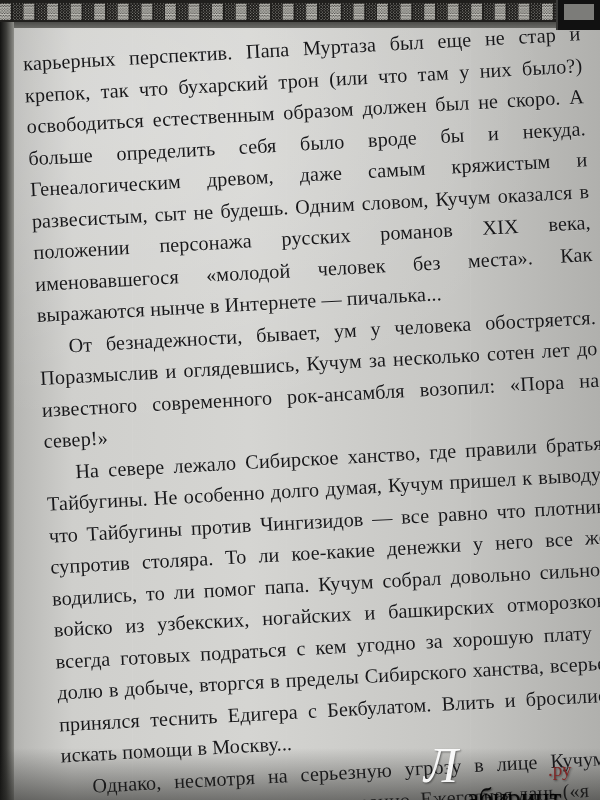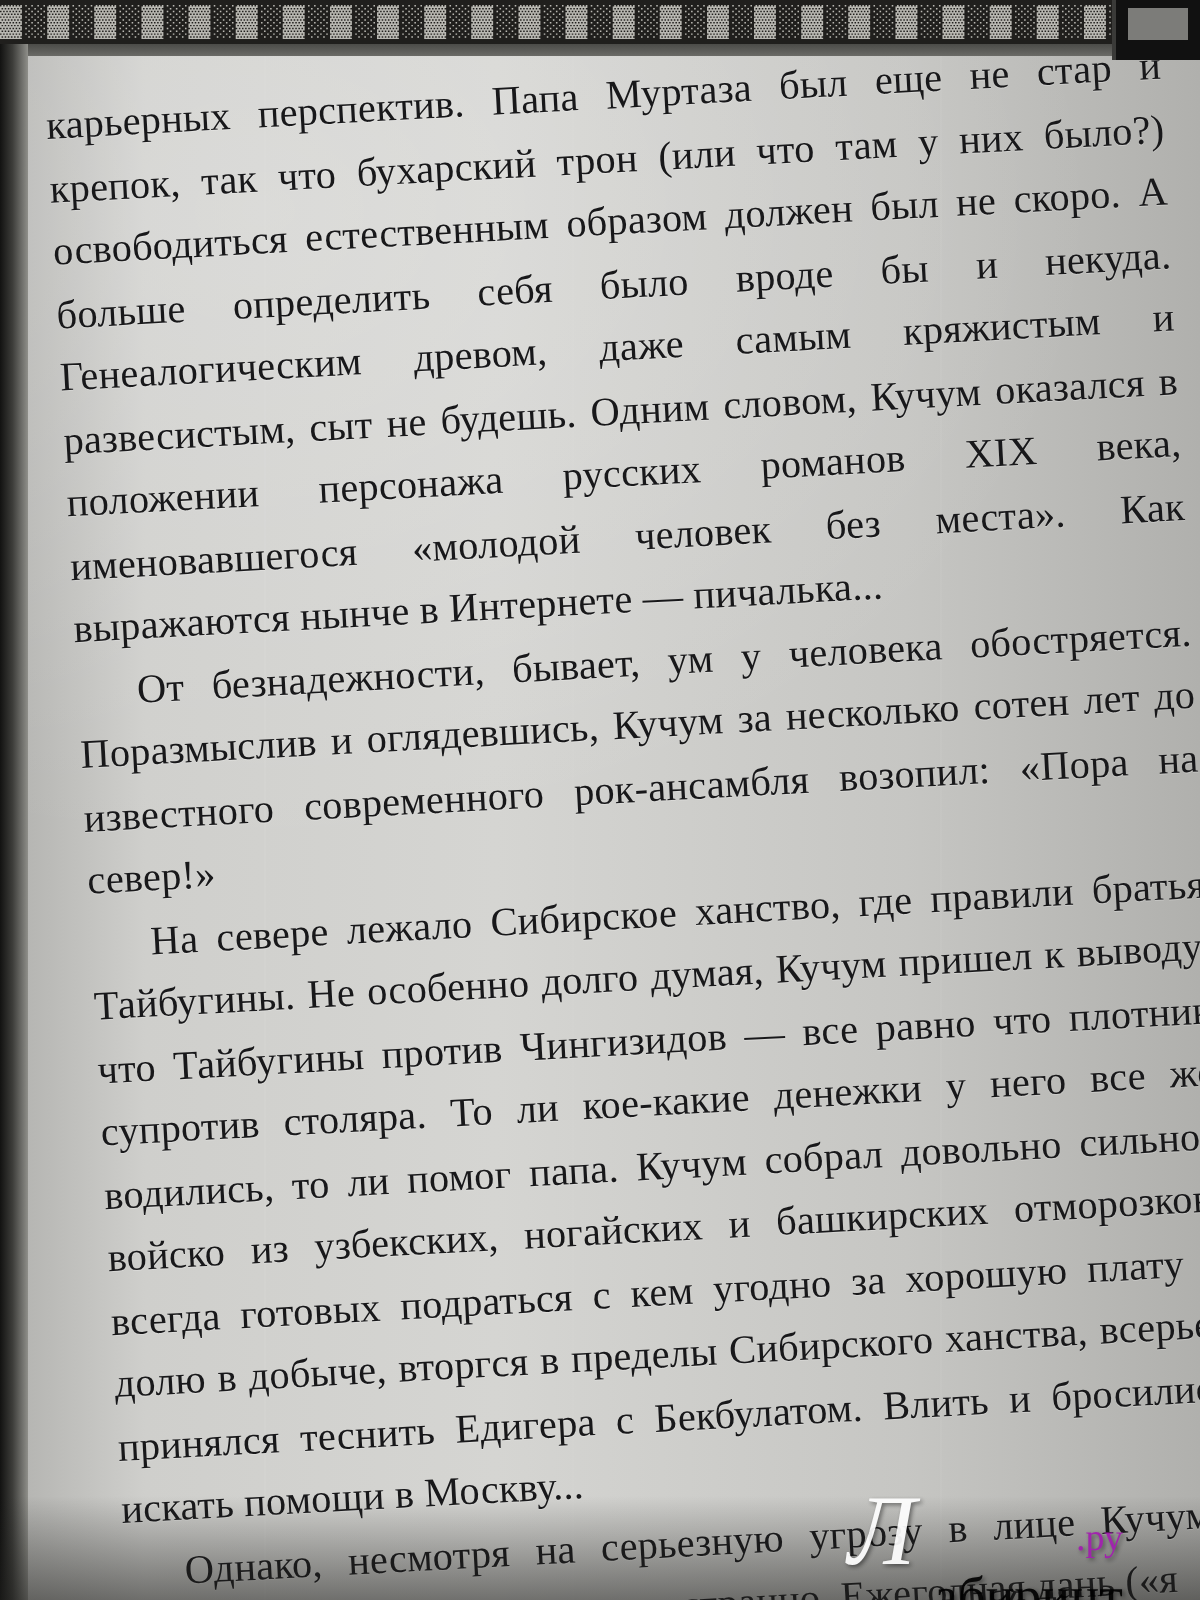--- a/index.html
+++ b/index.html
@@ -137,24 +137,24 @@
     position: absolute;
     left: 45px; top: 14px;
     font-size: 27px;
     line-height: 28px;
     color: #000000;
     text-shadow: 1px 1px 2px rgba(0,0,0,.5);
     margin-top: 32px;
   }
   .watermark .wm-ru {
     position: absolute;
-    left: 116px; top: 22px;
+    left: 126px; top: 22px;
     font-size: 19px;
     line-height: 20px;
-    color: #a21caf;
+    color: #7f1d1d;
     text-shadow: 1px 1px 2px rgba(0,0,0,.5);
     text-align: center;
   }
 
   
   .crease {
     position: absolute;
     top: 28px;
     width: 1px;
     height: 772px;

